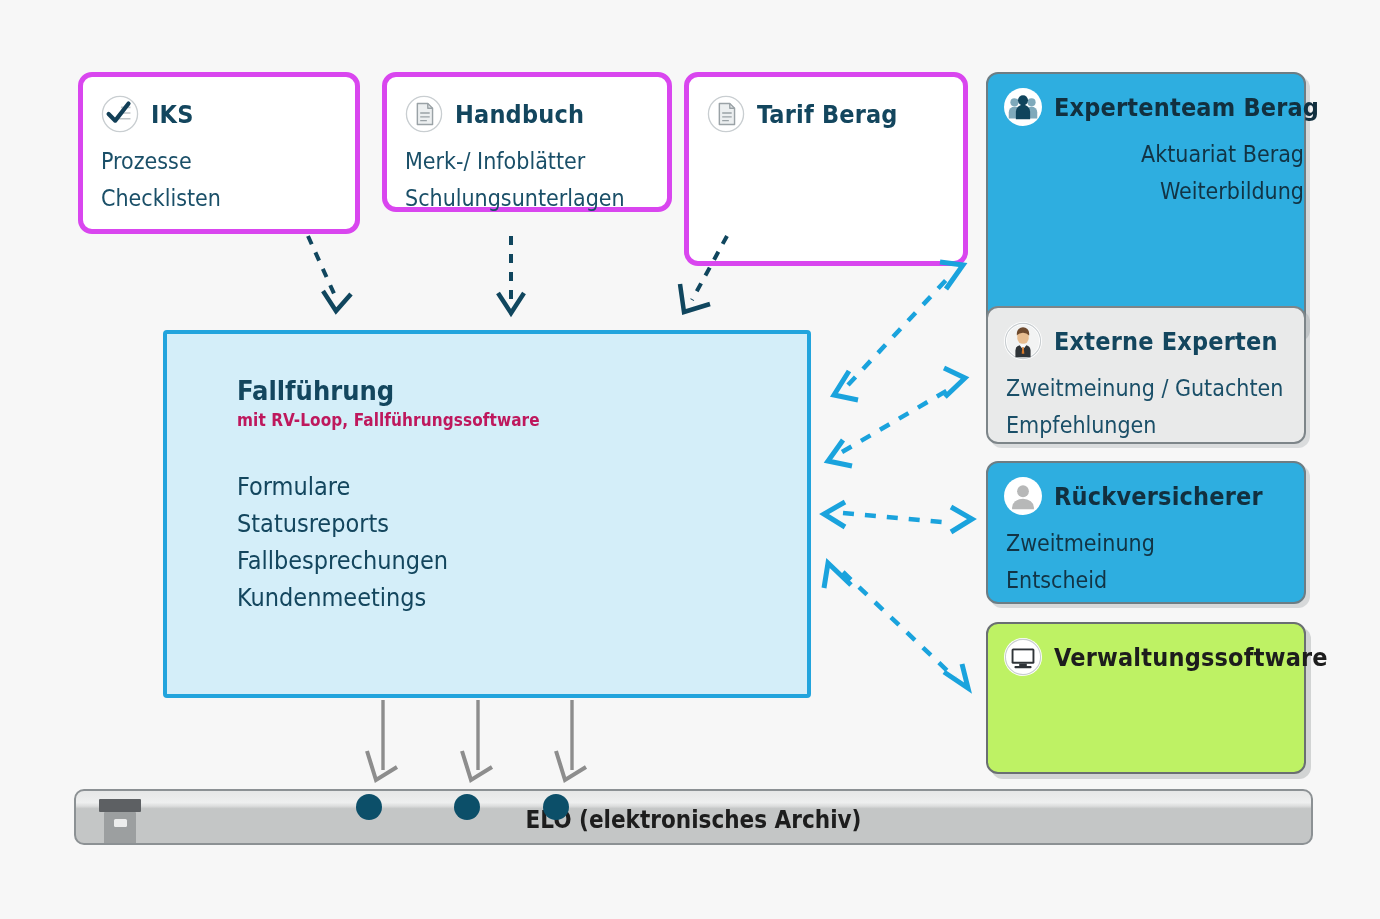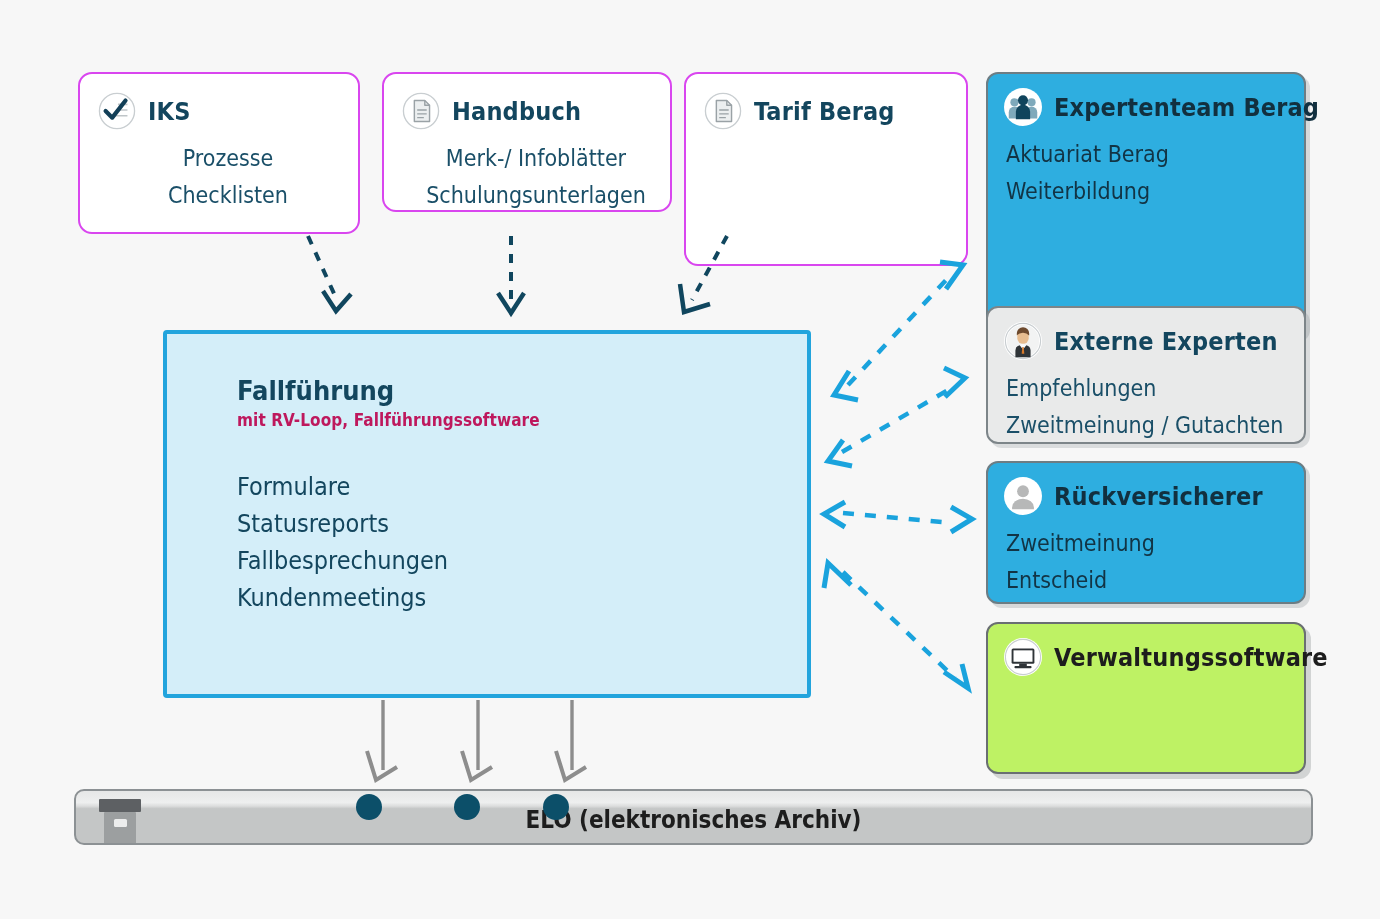--- a/index.html
+++ b/index.html
@@ -22,23 +22,22 @@
     height: 919px;
   }
   .node {
     position: absolute;
     box-sizing: border-box;
   }
 
   
   .card-source {
     background: #ffffff;
-    border: 2px solid #d946ef;
+    border: 5px solid #d946ef;
     border-radius: 14px;
-    text-align: center;
   }
   .card-source .node-head { padding: 18px 0 0 18px; }
 
   
   .card-central {
     background: #d4eef9;
     border: 4px solid #22a4dd;
     border-radius: 4px;
   }
 
@@ -218,21 +217,21 @@
       <div class="central-sub">mit RV-Loop, Fallführungssoftware</div>
       <div class="central-list">
         <div class="line">Formulare</div>
         <div class="line">Statusreports</div>
         <div class="line">Fallbesprechungen</div>
         <div class="line">Kundenmeetings</div>
       </div>
     </div>
   </div>
 
-  <div class="node card-blue" style="left:986px; top:72px; width:320px; height:266px;">
+  <div class="node card-blue" style="left:986px; top:72px; width:320px; height:266px;text-align:right;">
     <div class="node-head">
       <svg class="icon-circle" viewBox="0 0 40 40">
         <circle cx="20" cy="20" r="19" fill="#fff"></circle>
         <circle cx="11" cy="15" r="4.3" fill="#7fa9bb"></circle>
         <path d="M5 32 v-6.5 a6 6 0 0 1 12 0 V32 z" fill="#7fa9bb"></path>
         <circle cx="29" cy="15" r="4.3" fill="#7fa9bb"></circle>
         <path d="M23 32 v-6.5 a6 6 0 0 1 12 0 V32 z" fill="#7fa9bb"></path>
         <circle cx="20" cy="13" r="5.3" fill="#10445c"></circle>
         <path d="M12.5 33 v-8 a7.5 7.5 0 0 1 15 0 V33 z" fill="#10445c"></path>
       </svg>
@@ -251,22 +250,22 @@
         <circle cx="20" cy="20" r="17" fill="#f2f3f3"></circle>
         <path d="M20 8 a6 6 0 0 1 6 6 v3 a6 6 0 0 1 -12 0 v-3 a6 6 0 0 1 6 -6 z" fill="#e8bd90"></path>
         <path d="M13.5 14 v-2 a6.5 6.5 0 0 1 13 0 v2.2 a9 9 0 0 0 -13 -0.2 z" fill="#6e4a2e"></path>
         <path d="M12 37 v-7 a6 6 0 0 1 4.5 -5.6 L20 29 l3.5 -4.6 A6 6 0 0 1 28 30 v7 z" fill="#2f3438"></path>
         <path d="M17 24.2 L20 28.5 L23 24.2 l-1.6 -1 h-2.8 z" fill="#fbfbfb"></path>
         <path d="M19.3 26.3 h1.4 l0.7 7 h-2.8 z" fill="#d87a2a"></path>
       </svg>
       <span class="node-title">Externe Experten</span>
     </div>
     <div class="node-lines">
+      <div class="line">Zweitmeinung / Gutachten</div>
       <div class="line">Empfehlungen</div>
-      <div class="line">Zweitmeinung / Gutachten</div>
     </div>
   </div>
 
   <div class="node card-blue" style="left:986px; top:461px; width:320px; height:143px;">
     <div class="node-head">
       <svg class="icon-circle" viewBox="0 0 40 40">
         <circle cx="20" cy="20" r="19" fill="#fff"></circle>
         <circle cx="20" cy="15" r="6.2" fill="#b7b8b8"></circle>
         <path d="M8.5 34 v-2 a11.5 9 0 0 1 23 0 v2 z" fill="#b7b8b8"></path>
       </svg>

